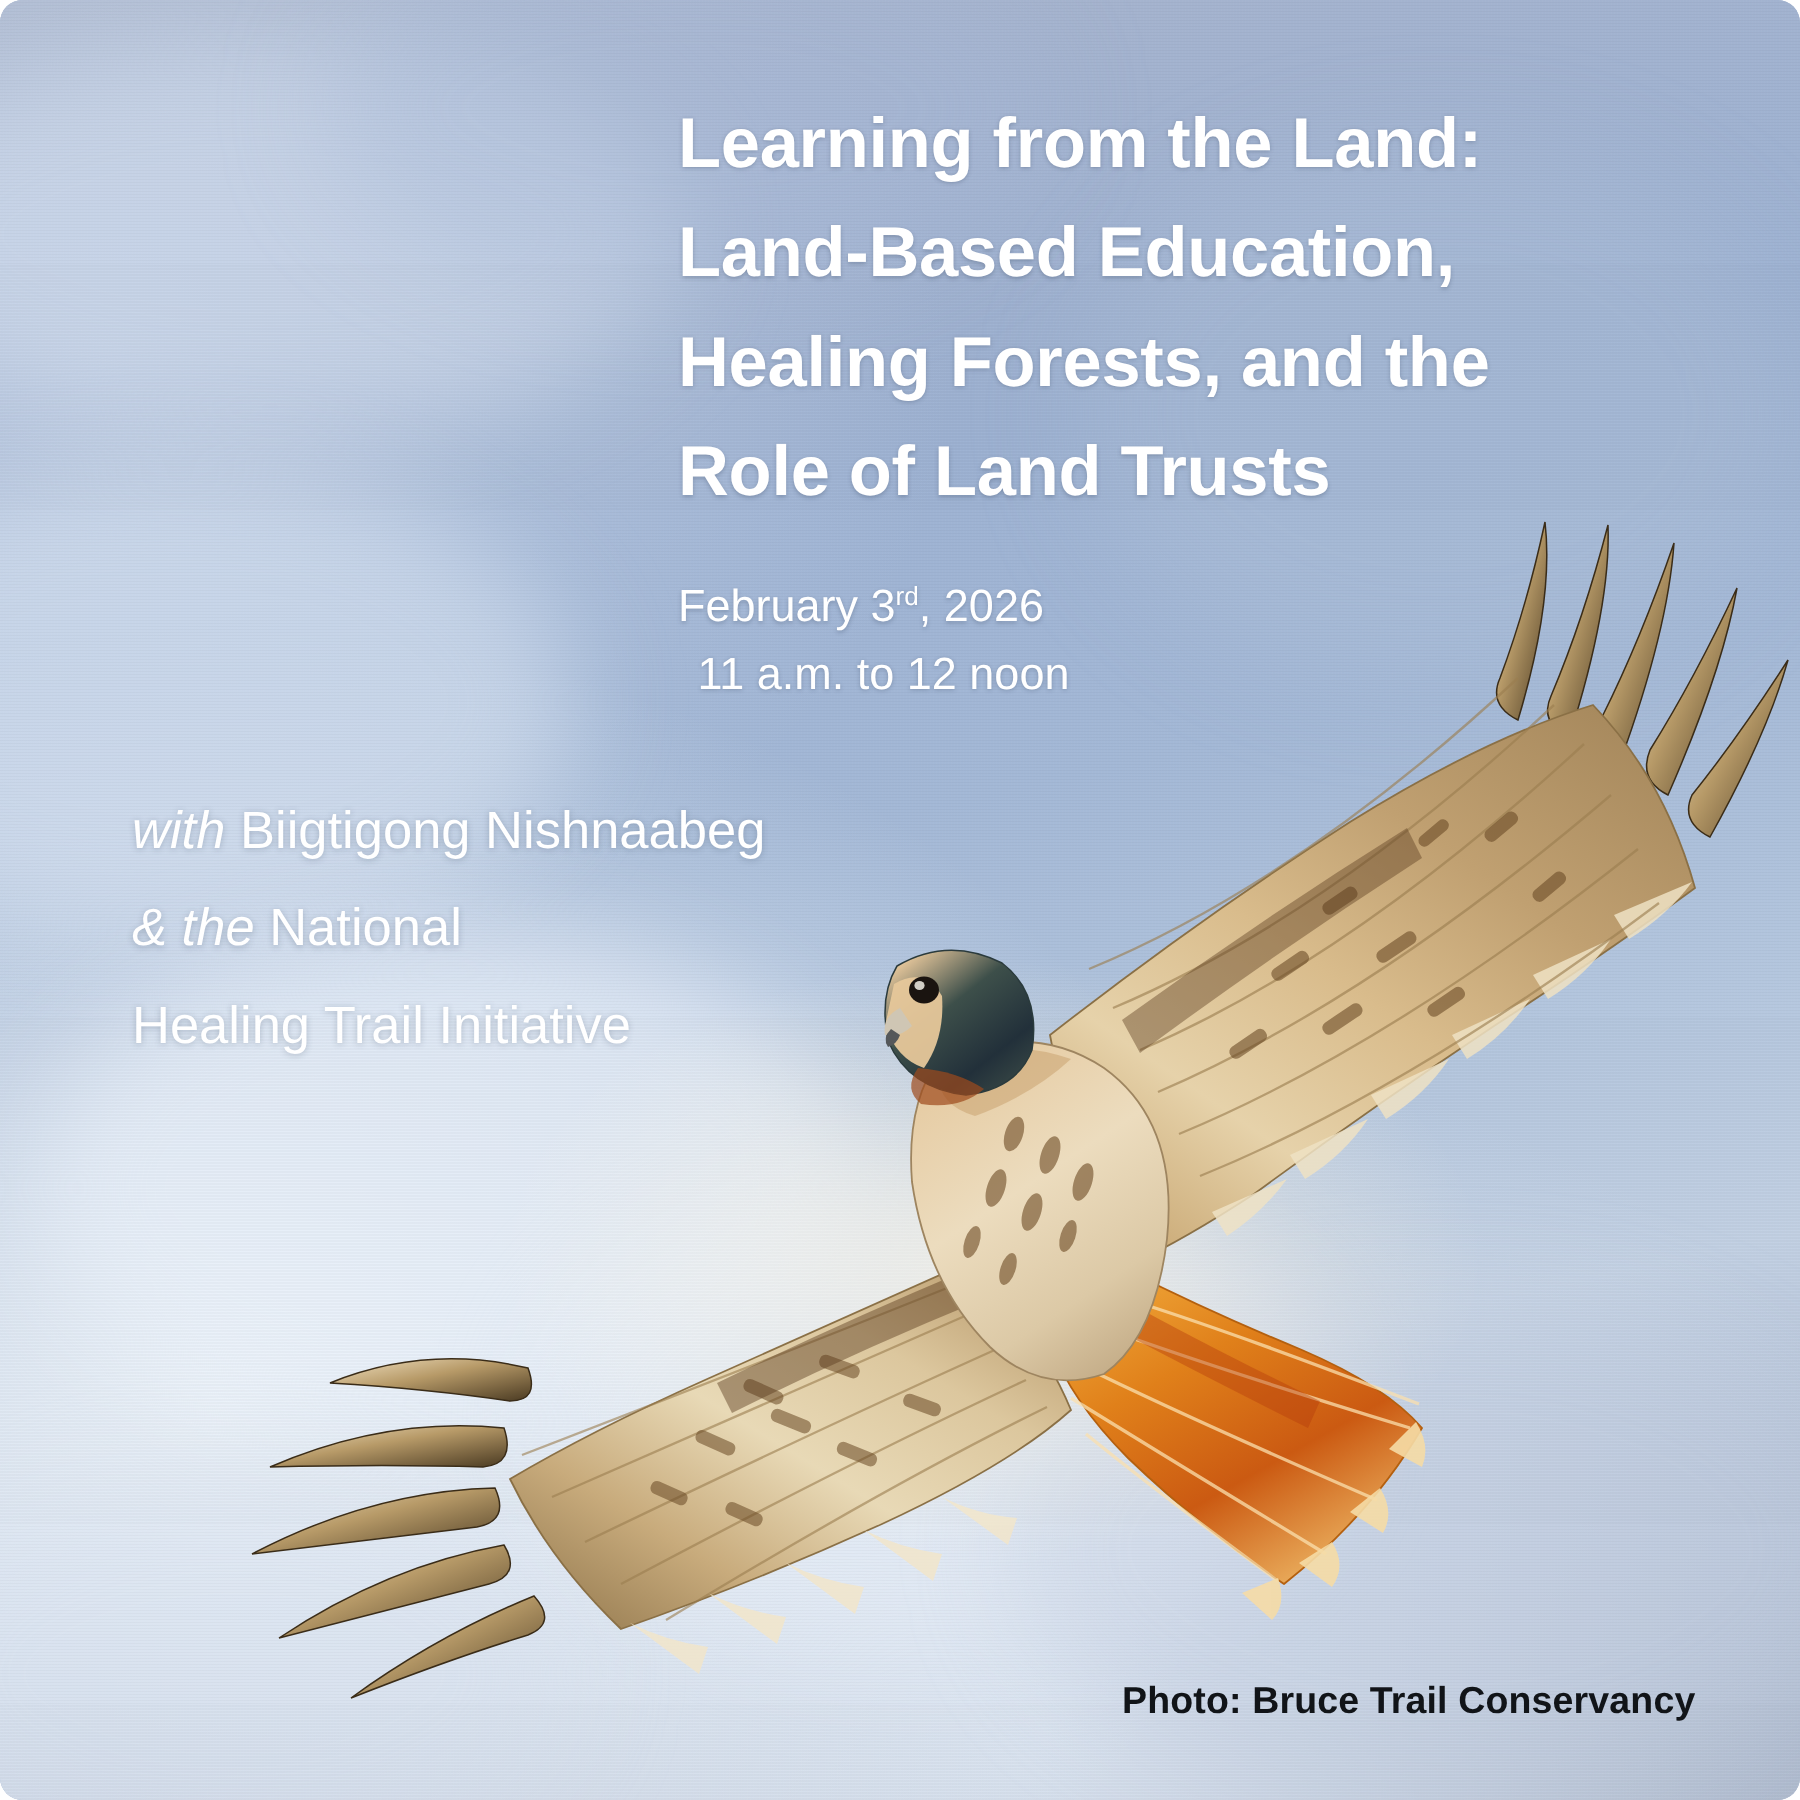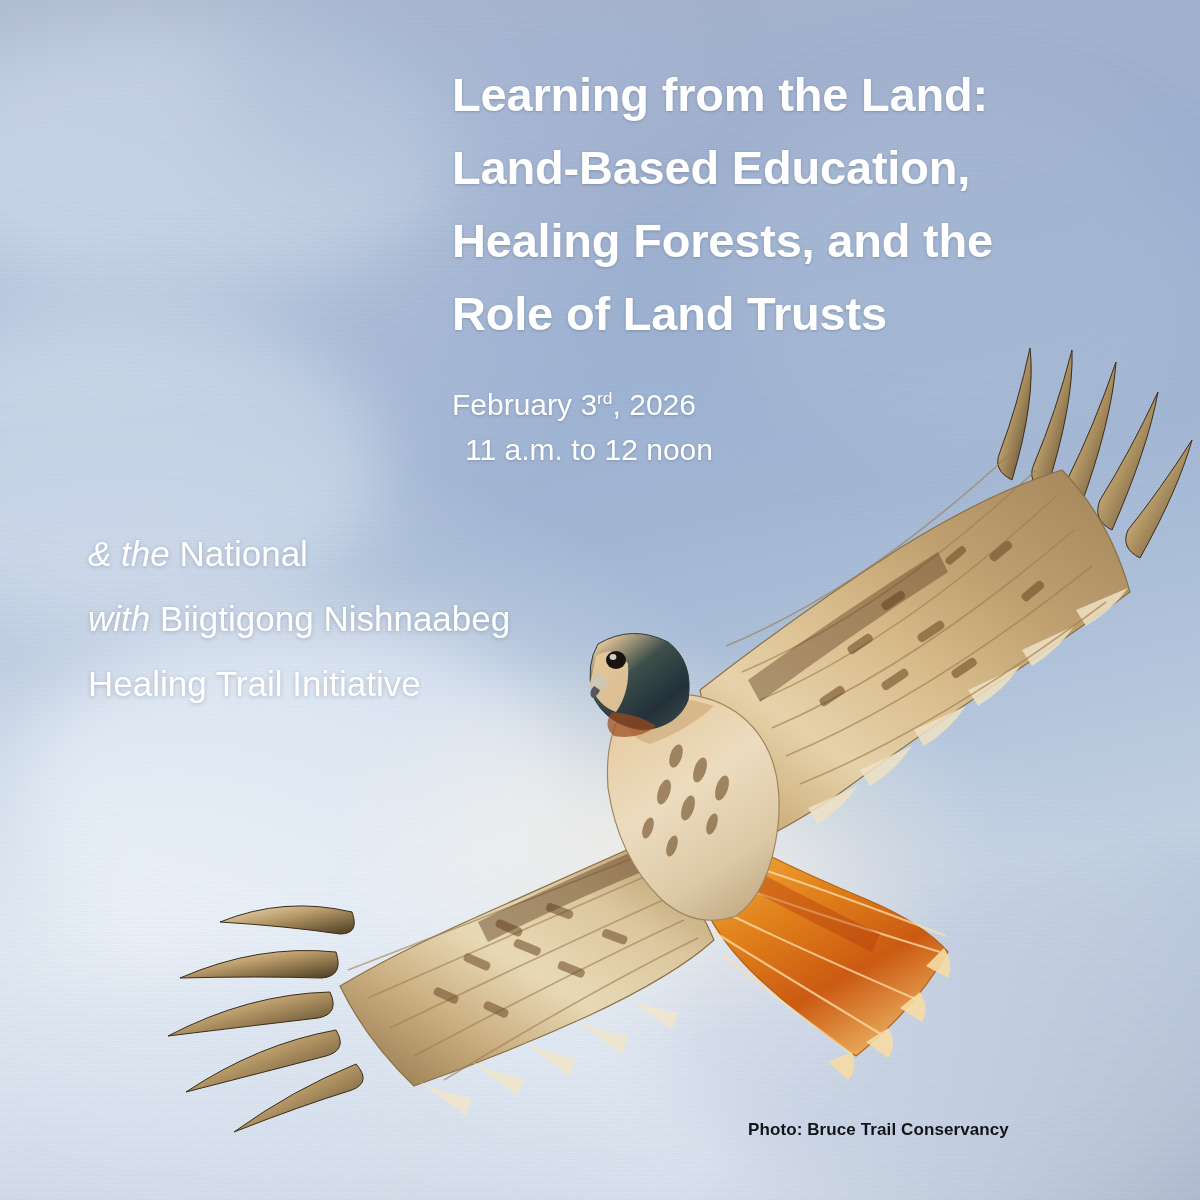--- a/index.html
+++ b/index.html
@@ -5,20 +5,21 @@
   html,body{margin:0;padding:0;background:#fff;}
   *{box-sizing:border-box;}
 
   #poster{
     position:relative;
     width:1200px;
     height:1200px;
     overflow:hidden;
     font-family:"Liberation Sans", sans-serif;
     background:#9fb2cf;
+    border-radius:15px;
   }
 
   
   .sky-base{
     position:absolute; inset:0;
     background:
       radial-gradient(120% 90% at 12% 78%, rgba(238,244,250,.95) 0%, rgba(238,244,250,0) 48%),
       radial-gradient(95% 70% at 58% 96%, rgba(225,234,245,.85) 0%, rgba(225,234,245,0) 55%),
       radial-gradient(80% 60% at 5% 20%, rgba(196,210,232,.75) 0%, rgba(196,210,232,0) 60%),
       linear-gradient(168deg,#a9b4ca 0%, #a3b3cf 14%, #9db2d2 30%, #a3b8d6 46%, #b4c6de 62%, #c3d1e4 74%, #b6c3d8 86%, #a7b3c8 100%);
@@ -82,21 +83,21 @@
     text-shadow:0 1px 4px rgba(60,75,100,.30);
     white-space:nowrap;
   }
   .partners .ital{ font-style:italic; }
   .partners .pl{ display:block; }
 
   .credit{
     position:absolute;
     left:748px; top:1120px;
     color:#111418;
-    font-size:17px;
+    font-size:25px;
     font-weight:700;
     letter-spacing:.1px;
   }
 </style>
 </head>
 <body>
 
 <div id="poster">
 
   <div class="sky-base"></div>
@@ -305,20 +306,20 @@
 Land-Based Education,
 Healing Forests, and the
 Role of Land Trusts</div>
 
   <div class="datetime">
     <span><span>February 3</span><sup>rd</sup><span>, 2026</span></span>
     <span class="l2">11 a.m. to 12 noon</span>
   </div>
 
   <div class="partners">
+    <span class="pl"><span class="ital">with </span><span>Biigtigong Nishnaabeg</span></span>
     <span class="pl"><span class="ital">&amp; the </span><span>National</span></span>
-    <span class="pl"><span class="ital">with </span><span>Biigtigong Nishnaabeg</span></span>
     <span class="pl">Healing Trail Initiative</span>
   </div>
 
   <div class="credit">Photo: Bruce Trail Conservancy</div>
 
 </div>
 
 </body></html>

